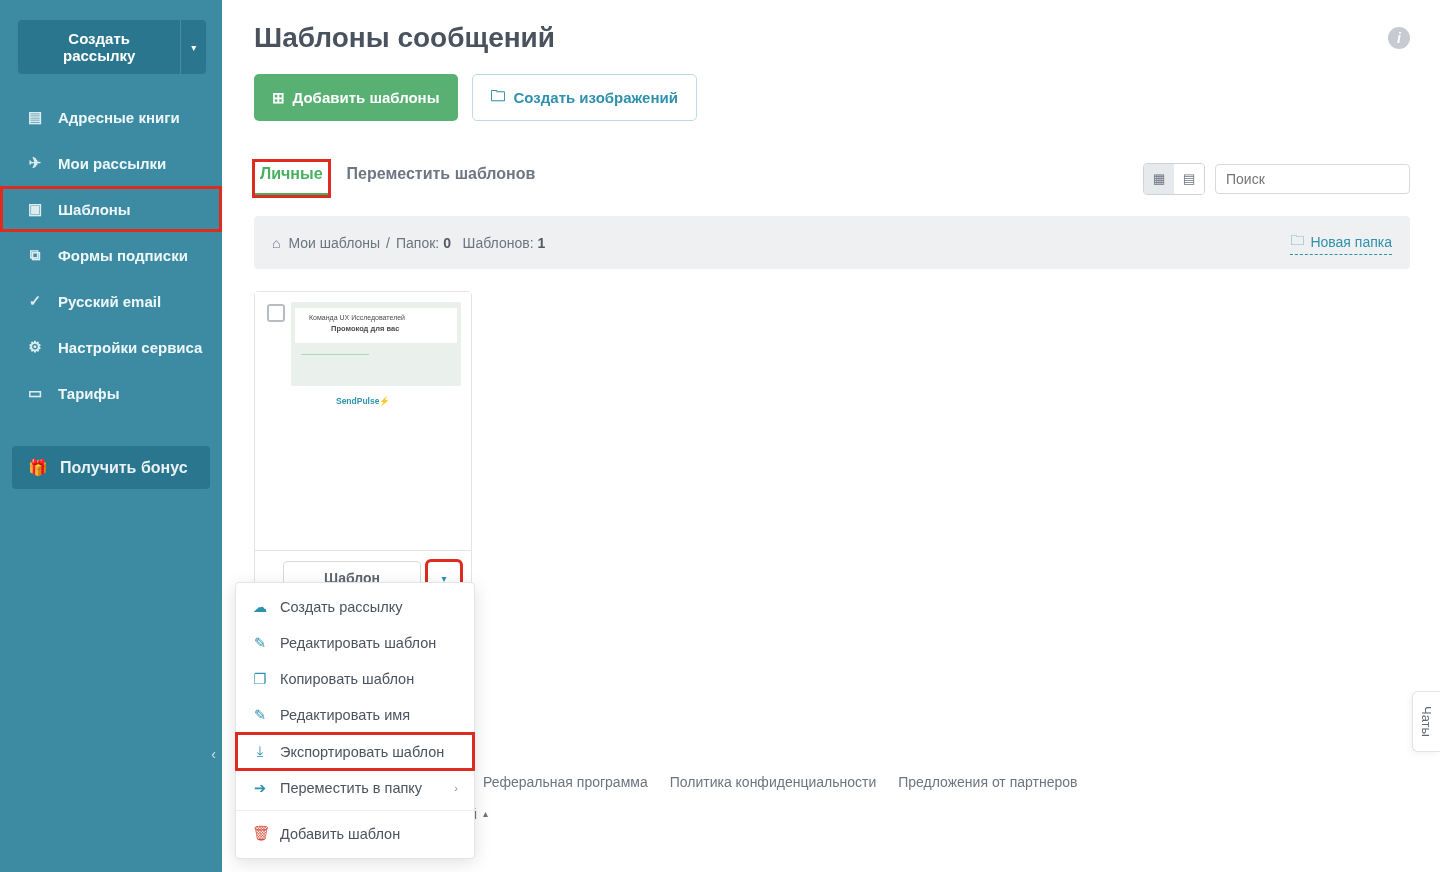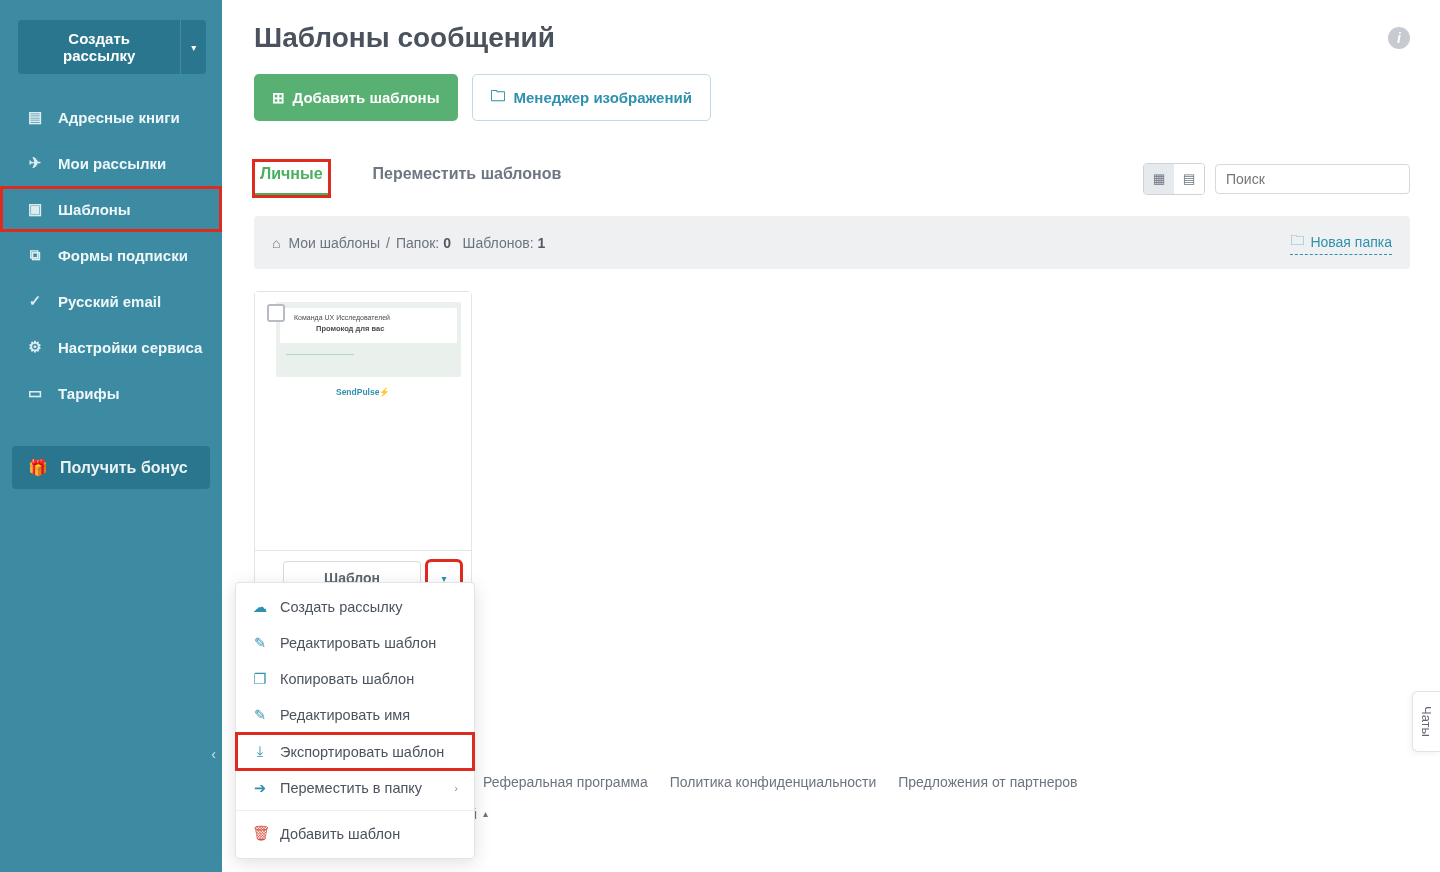--- a/index.html
+++ b/index.html
@@ -115,21 +115,21 @@
     font-size:15px; font-weight:600; cursor:pointer;
   }
   .btn-green { background:#58b072; color:#fff; border:none; }
   .btn-out { background:#fff; color:#2f91ae; border:1.5px solid #bcdbe4; }
 
   
   .tabs-row {
     display:flex; align-items:center;
     margin-top: 40px;
   }
-  .tabs { display:flex; gap:38px; }
+  .tabs { display:flex; gap:12px; }
   .tab {
     font-size:16px; font-weight:700; color:#6e7682;
     padding: 4px 6px 10px 6px;
     cursor:pointer;
   }
   .tab.active {
     color:#49b060;
     border-bottom:3px solid #49b060;
   }
   .tab.highlight { outline:3px solid #de2b1f; outline-offset:-1px; }
@@ -180,23 +180,23 @@
     background:#fff;
     position:relative;
     padding:10px 10px 0 10px;
   }
   .preview-check {
     position:absolute; left:12px; top:12px;
     width:18px; height:18px; border:2px solid #b7bcc2; border-radius:3px;
     background:#fff;
   }
   .preview-body {
-    margin-left:11px;
+    margin-left:26px;
     background:#eaf0ec;
-    height:75px;
+    height:84px;
     border-radius:2px;
     padding:6px 4px;
     font-size:7px; color:#4b4b4b;
   }
   .preview-body .white {
     background:#fff;
     padding:6px 10px 10px 14px;
     margin-bottom:8px;
   }
   .preview-body .white .t1 { font-size:7px; }
@@ -346,21 +346,21 @@
     <div class="info-icon">i</div>
   </div>
 
   <div class="action-row">
     <button class="btn btn-green">
       <i class="ic">⊞</i>
       <span>Добавить шаблоны</span>
     </button>
     <button class="btn btn-out">
       <i class="ic">🗀</i>
-      <span>Менеджер изображений</span>
+      <span>Создать изображений</span>
     </button>
   </div>
 
   <div class="tabs-row">
     <div class="tabs">
       <div class="tab active highlight">Личные</div>
       <div class="tab">Переместить шаблонов</div>
     </div>
     <div class="tabs-right">
       <div class="view-toggle">

